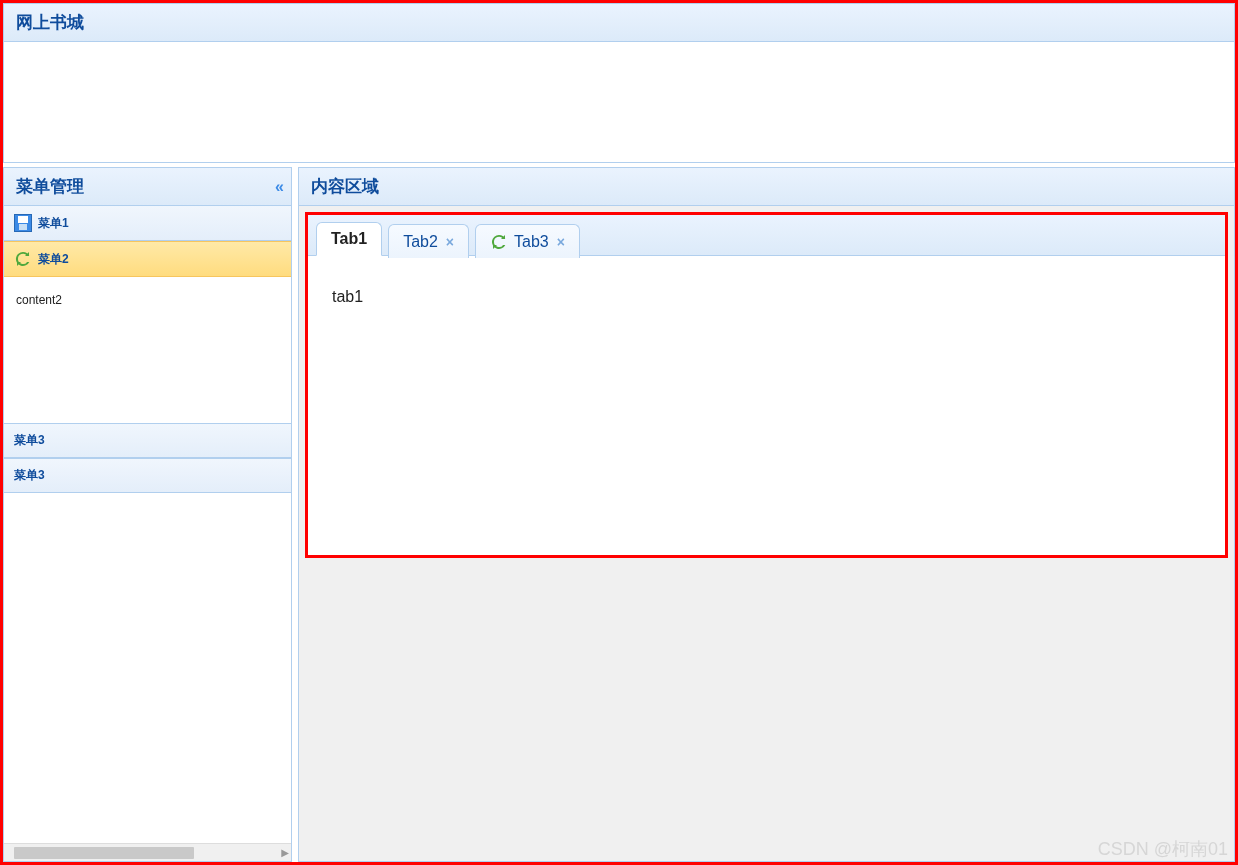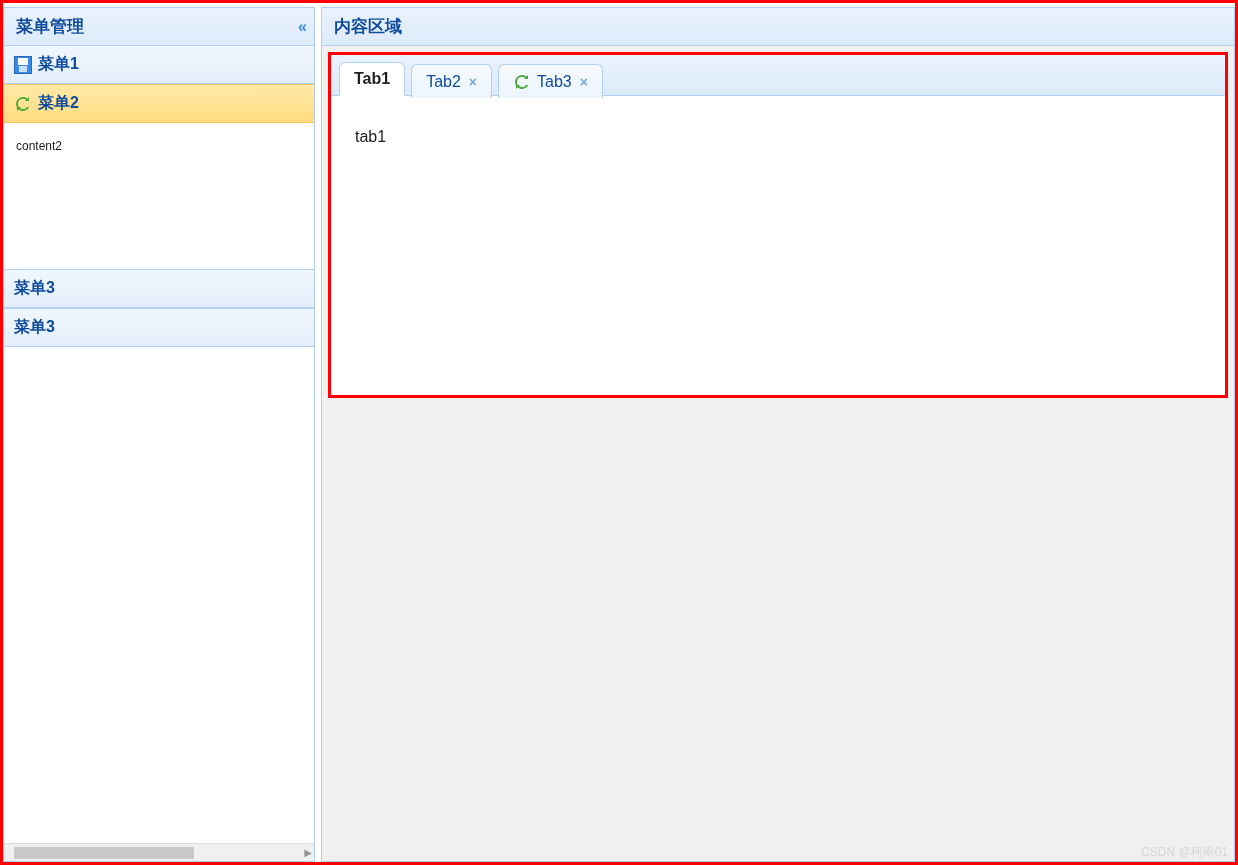--- a/index.html
+++ b/index.html
@@ -42,21 +42,21 @@
       height: 120px;
       background: #fff;
     }
     .middle-region {
       flex: 1;
       display: flex;
       min-height: 0;
       margin-top: 4px;
     }
     .west-region {
-      width: 312px;
+      width: 289px;
       border: 1px solid #b1cfee;
       display: flex;
       flex-direction: column;
       margin-right: 6px;
     }
     .collapse-icon {
       color: #3b8ae6;
       font-size: 16px;
       cursor: pointer;
       letter-spacing: -5px;
@@ -66,21 +66,21 @@
       display: flex;
       flex-direction: column;
       overflow: hidden;
     }
     .accordion-item-header {
       background: linear-gradient(to bottom, #f0f6fd 0%, #e4eefa 100%);
       border-top: 1px solid #b1cfee;
       border-bottom: 1px solid #b1cfee;
       color: #0f4c9c;
       font-weight: bold;
-      font-size: 16px;
+      font-size: 12px;
       padding: 8px 10px;
       display: flex;
       align-items: center;
       gap: 6px;
       cursor: pointer;
     }
     .accordion-item-header.first {
       border-top: none;
     }
     .accordion-item-header.selected {
@@ -225,29 +225,35 @@
     }
     .reload-icon svg {
       width: 18px;
       height: 18px;
     }
     .watermark {
       position: absolute;
       bottom: 4px;
       right: 10px;
       color: #d6d6d6;
-      font-size: 12px;
+      font-size: 18px;
       pointer-events: none;
     }
   </style>
 </head>
 <body>
 
 <div class="outer-frame">
 
+  <div class="north-region">
+    <div class="panel-header">
+      <span>网上书城</span>
+    </div>
+    <div class="north-body"></div>
+  </div>
 
   <div class="middle-region">
 
     <div class="west-region">
       <div class="panel-header">
         <span>菜单管理</span>
         <span class="collapse-icon">«</span>
       </div>
       <div class="accordion">
 

